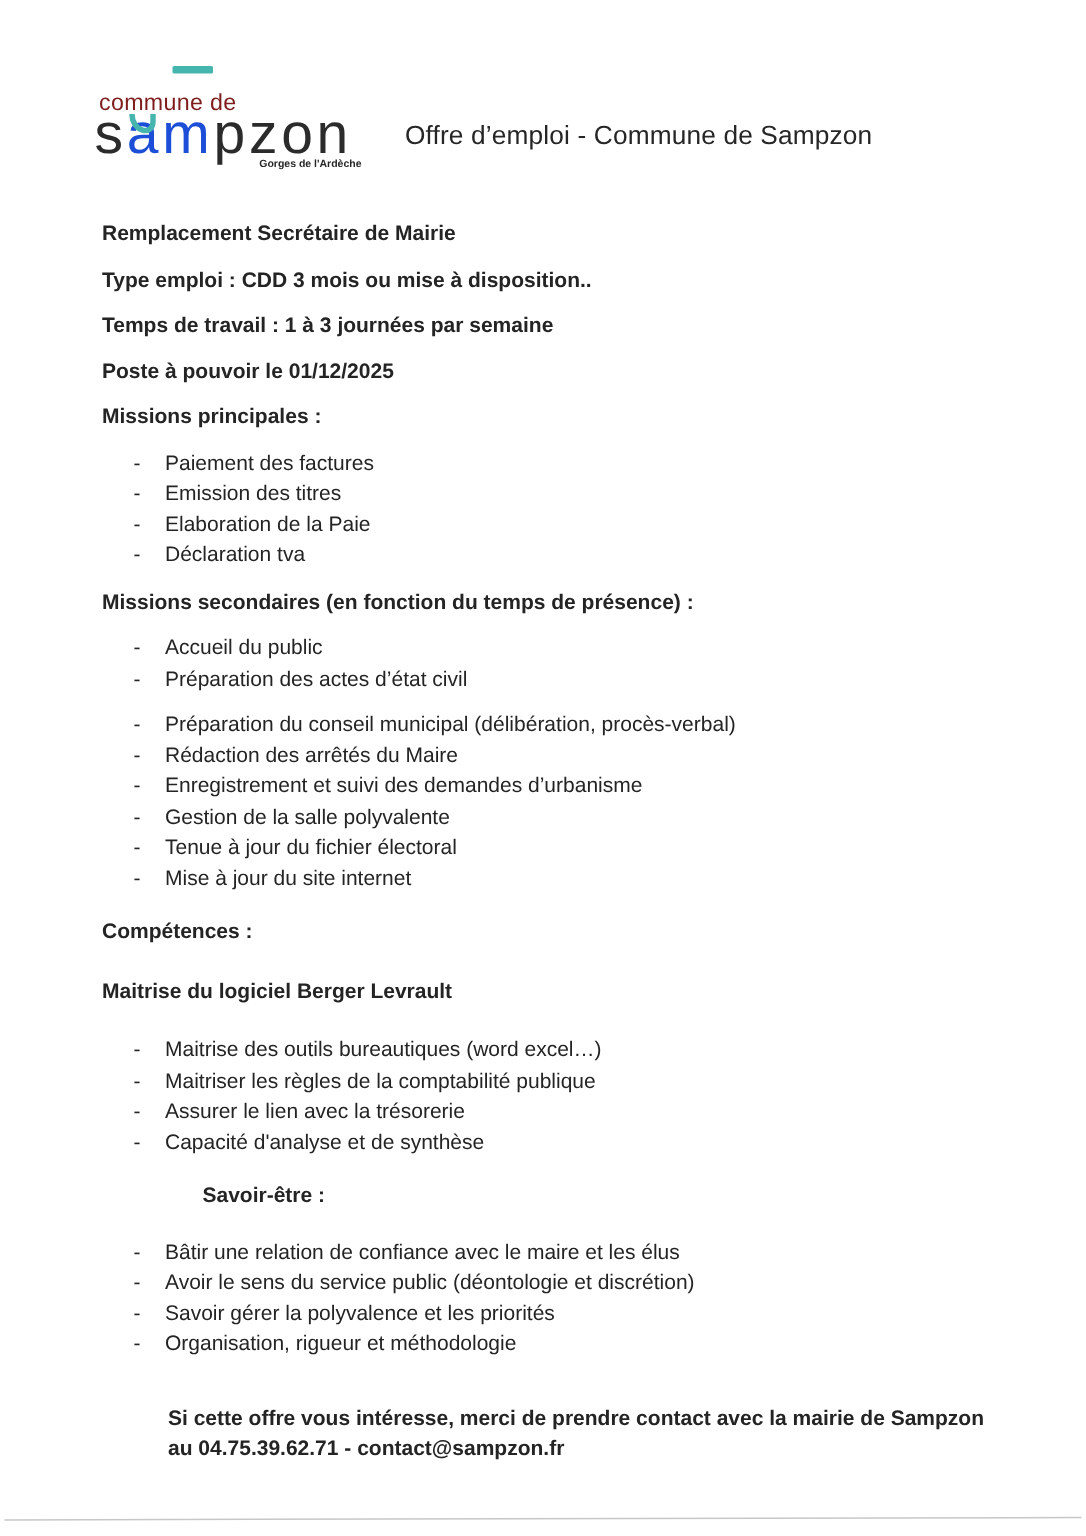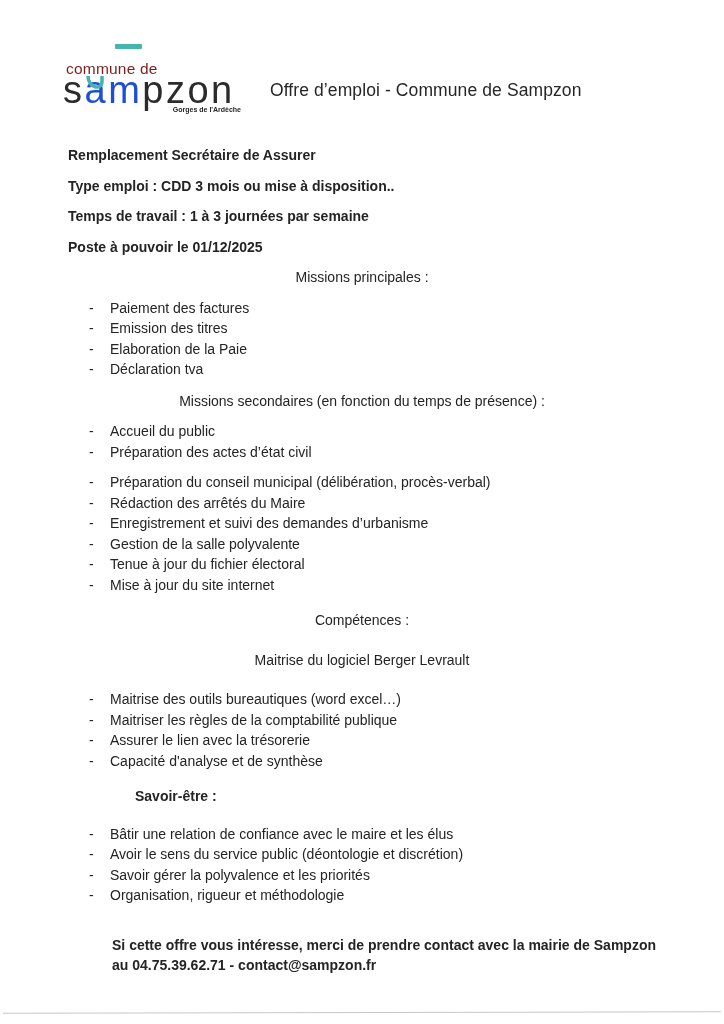--- a/index.html
+++ b/index.html
@@ -38,21 +38,21 @@
     position: absolute; left: 270px; top: 80px; width: 400px;
     font-size: 17.5px; font-weight: 400; color: #262626; letter-spacing: 0.1px;
   }
 
   
   .content {
     position: absolute; left: 68px; top: 145px; width: 588px;
     font-size: 14px; line-height: 20.5px; color: #242424;
   }
   .p-bold { font-weight: 700; margin-bottom: 10px; }
-  .heading { font-weight: 400; margin-bottom: 0; text-align: center; }
+  .heading { font-weight: 700; margin-bottom: 0; }
   ul.dash-list { list-style: none; margin: 10px 0 0 0; }
   ul.dash-list li { display: flex; margin: 0; }
   ul.dash-list .dash {
     width: 21px; margin-left: 21px; flex: 0 0 auto;
     font-weight: 400;
   }
   ul.dash-list .li-text { flex: 1 1 auto; }
   .gap-10 { height: 10px; }
   .gap-11 { height: 11px; }
   .gap-15 { height: 15px; }
@@ -83,21 +83,21 @@
     <svg class="logo-loop" width="36" height="18" viewBox="0 0 36 18">
       <path d="M3,0 C3,12 17,15 17,5 L17,0" fill="none" stroke="#45b5ae" stroke-width="3.6" stroke-linecap="round"></path>
     </svg>
     <div class="logo-tagline">Gorges de l'Ardèche</div>
   </div>
 
   <div class="doc-title">Offre d’emploi - Commune de Sampzon</div>
 
   <div class="content">
 
-    <p class="p-bold">Remplacement Secrétaire de Assurer</p>
+    <p class="p-bold">Remplacement Secrétaire de Mairie</p>
     <p class="p-bold">Type emploi : CDD 3 mois ou mise à disposition..</p>
     <p class="p-bold">Temps de travail : 1 à 3 journées par semaine</p>
     <p class="p-bold">Poste à pouvoir le 01/12/2025</p>
 
     <p class="heading">Missions principales :</p>
     <ul class="dash-list">
       <li>
           <span class="dash">-</span>
           <span class="li-text">Paiement des factures</span>
         </li>

